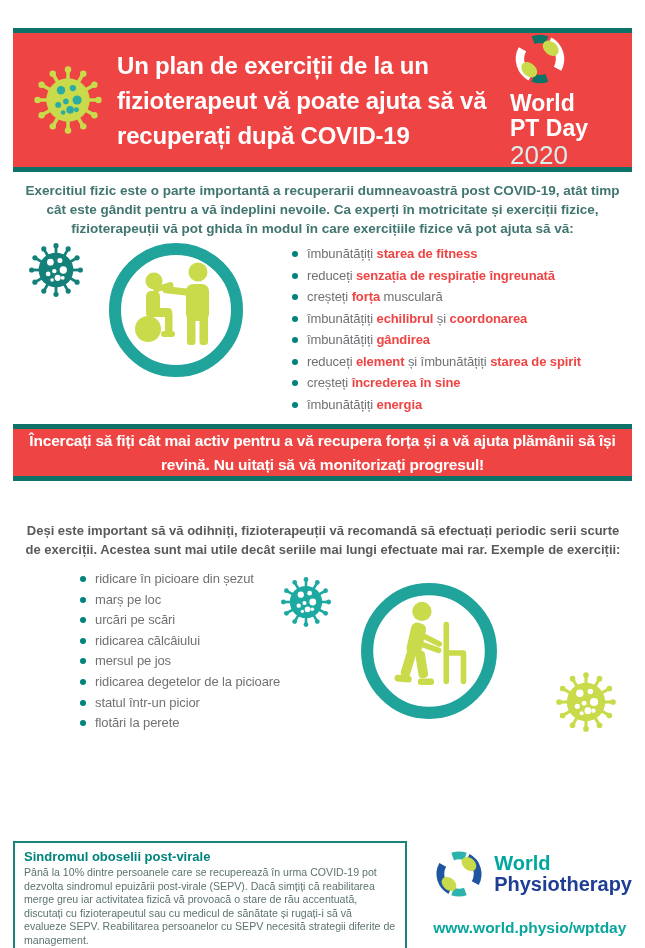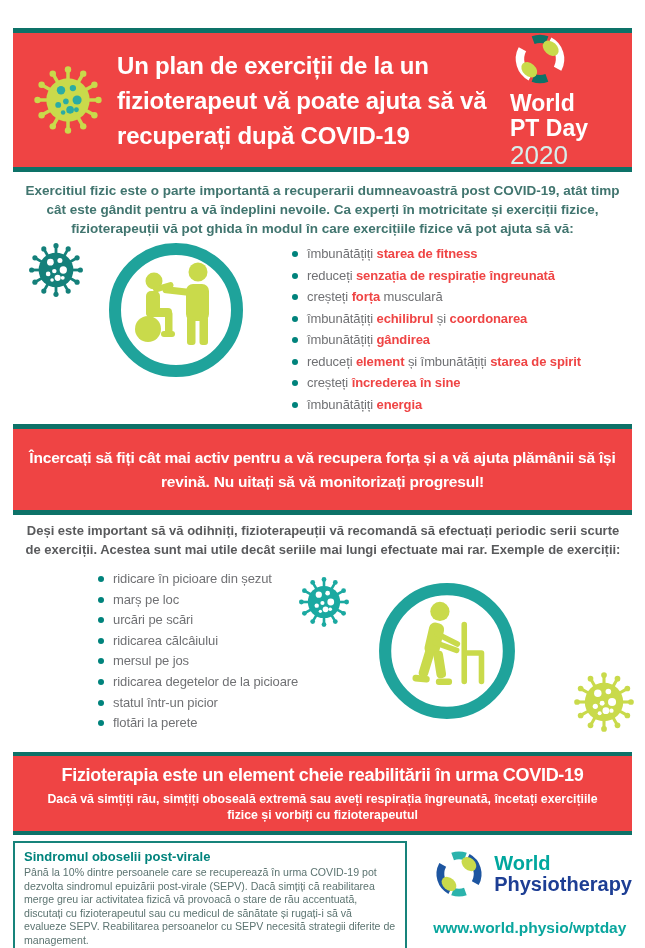--- a/index.html
+++ b/index.html
@@ -3,21 +3,21 @@
 <meta charset="utf-8">
 <style>
   html,body{margin:0;padding:0;background:#ffffff;}
   .page{position:relative;width:645px;height:948px;background:#ffffff;overflow:hidden;
         font-family:"Liberation Sans", sans-serif;}
 
   
   .banner{position:absolute;left:13px;width:619px;background:#ef4444;box-sizing:border-box;
           border-top:5px solid #0d7268;border-bottom:5px solid #0d7268;}
   .banner-top{top:28px;height:144px;display:flex;align-items:center;}
-  .banner-mid{top:424px;height:91px;display:flex;align-items:center;justify-content:center;}
+  .banner-mid{top:424px;height:57px;display:flex;align-items:center;justify-content:center;}
   .banner-bottom{top:752px;height:83px;border-top-width:4px;border-bottom-width:4px;
           display:flex;flex-direction:column;align-items:center;justify-content:center;}
 
   .virus{display:inline-block;line-height:0;}
   .virus svg{width:100%;height:100%;}
   .virus-header{width:70px;height:70px;margin-left:20px;flex:0 0 auto;}
 
   .title{flex:1;margin:0;padding:0 8px 0 14px;color:#ffffff;font-size:24px;line-height:35px;
          font-weight:bold;letter-spacing:-0.2px;}
 
@@ -29,21 +29,21 @@
   
   .intro{position:absolute;top:181px;left:22px;width:601px;margin:0;text-align:center;
          color:#41756f;font-weight:bold;font-size:13.5px;line-height:19px;}
   .para2{position:absolute;top:521px;left:18px;width:610px;margin:0;text-align:center;
          color:#595a5c;font-weight:bold;font-size:13px;line-height:19px;}
 
   
   .sec1{position:absolute;top:238px;left:0;width:645px;height:186px;}
   .virus-s1{position:absolute;left:28px;top:4px;width:56px;height:56px;}
   .ci1{position:absolute;left:106px;top:2px;width:140px;height:140px;}
-  .sec2{position:absolute;top:565px;left:18px;width:513px;height:182px;}
+  .sec2{position:absolute;top:565px;left:0;width:513px;height:182px;}
   .virus-s2a{position:absolute;left:280px;top:11px;width:52px;height:52px;}
   .ci2{position:absolute;left:358px;top:15px;width:142px;height:142px;}
   .virus-s2b{position:absolute;left:555px;top:106px;width:62px;height:62px;}
 
   ul.blist{list-style:none;margin:0;padding:0;}
   ul.blist li{position:relative;padding-left:15px;white-space:nowrap;color:#707174;
               font-size:13px;letter-spacing:-0.1px;}
   ul.blist li::before{content:"";position:absolute;left:0;top:6px;width:6px;height:6px;
               border-radius:50%;background:#00837c;}
   ul.blist .hl{font-weight:bold;color:#ef4444;}
@@ -298,24 +298,20 @@
           <circle cx="57" cy="33" r="4.5" fill="#ffffff"></circle>
           <circle cx="63" cy="50" r="6.5" fill="#ffffff"></circle>
           <circle cx="47" cy="52" r="4" fill="#ffffff"></circle>
           <circle cx="36" cy="57" r="4.2" fill="#ffffff"></circle>
           <circle cx="53" cy="64" r="5.5" fill="#ffffff"></circle>
           <circle cx="62" cy="64" r="3.5" fill="#ffffff"></circle>
           <circle cx="43" cy="68" r="3.2" fill="#ffffff"></circle>
         </svg></span>
   </section>
 
-  <div class="banner banner-bottom">
-    <p class="kb-title">Fizioterapia este un element cheie reabilitării în urma COVID-19</p>
-    <p class="kb-sub">Dacă vă simțiți rău, simțiți oboseală extremă sau aveți respirația îngreunată, încetați exercițiile fizice și vorbiți cu fizioterapeutul</p>
-  </div>
 
   <footer class="footer">
     <div class="fatigue-box">
       <p class="fb-title">Sindromul oboselii post-virale</p>
       <p class="fb-body">Până la 10% dintre persoanele care se recuperează în urma COVID-19 pot dezvolta sindromul epuizării post-virale (SEPV). Dacă simțiți că reabilitarea merge greu iar activitatea fizică vă provoacă o stare de rău accentuată, discutați cu fizioterapeutul sau cu medicul de sănătate și rugați-i să vă evalueze SEPV. Reabilitarea persoanelor cu SEPV necesită strategii  diferite de management.</p>
     </div>
     <div class="wp-logo">
       <div class="wp-row">
         <svg class="wp-mark" viewBox="0 0 60 60">
           <g fill="none">

